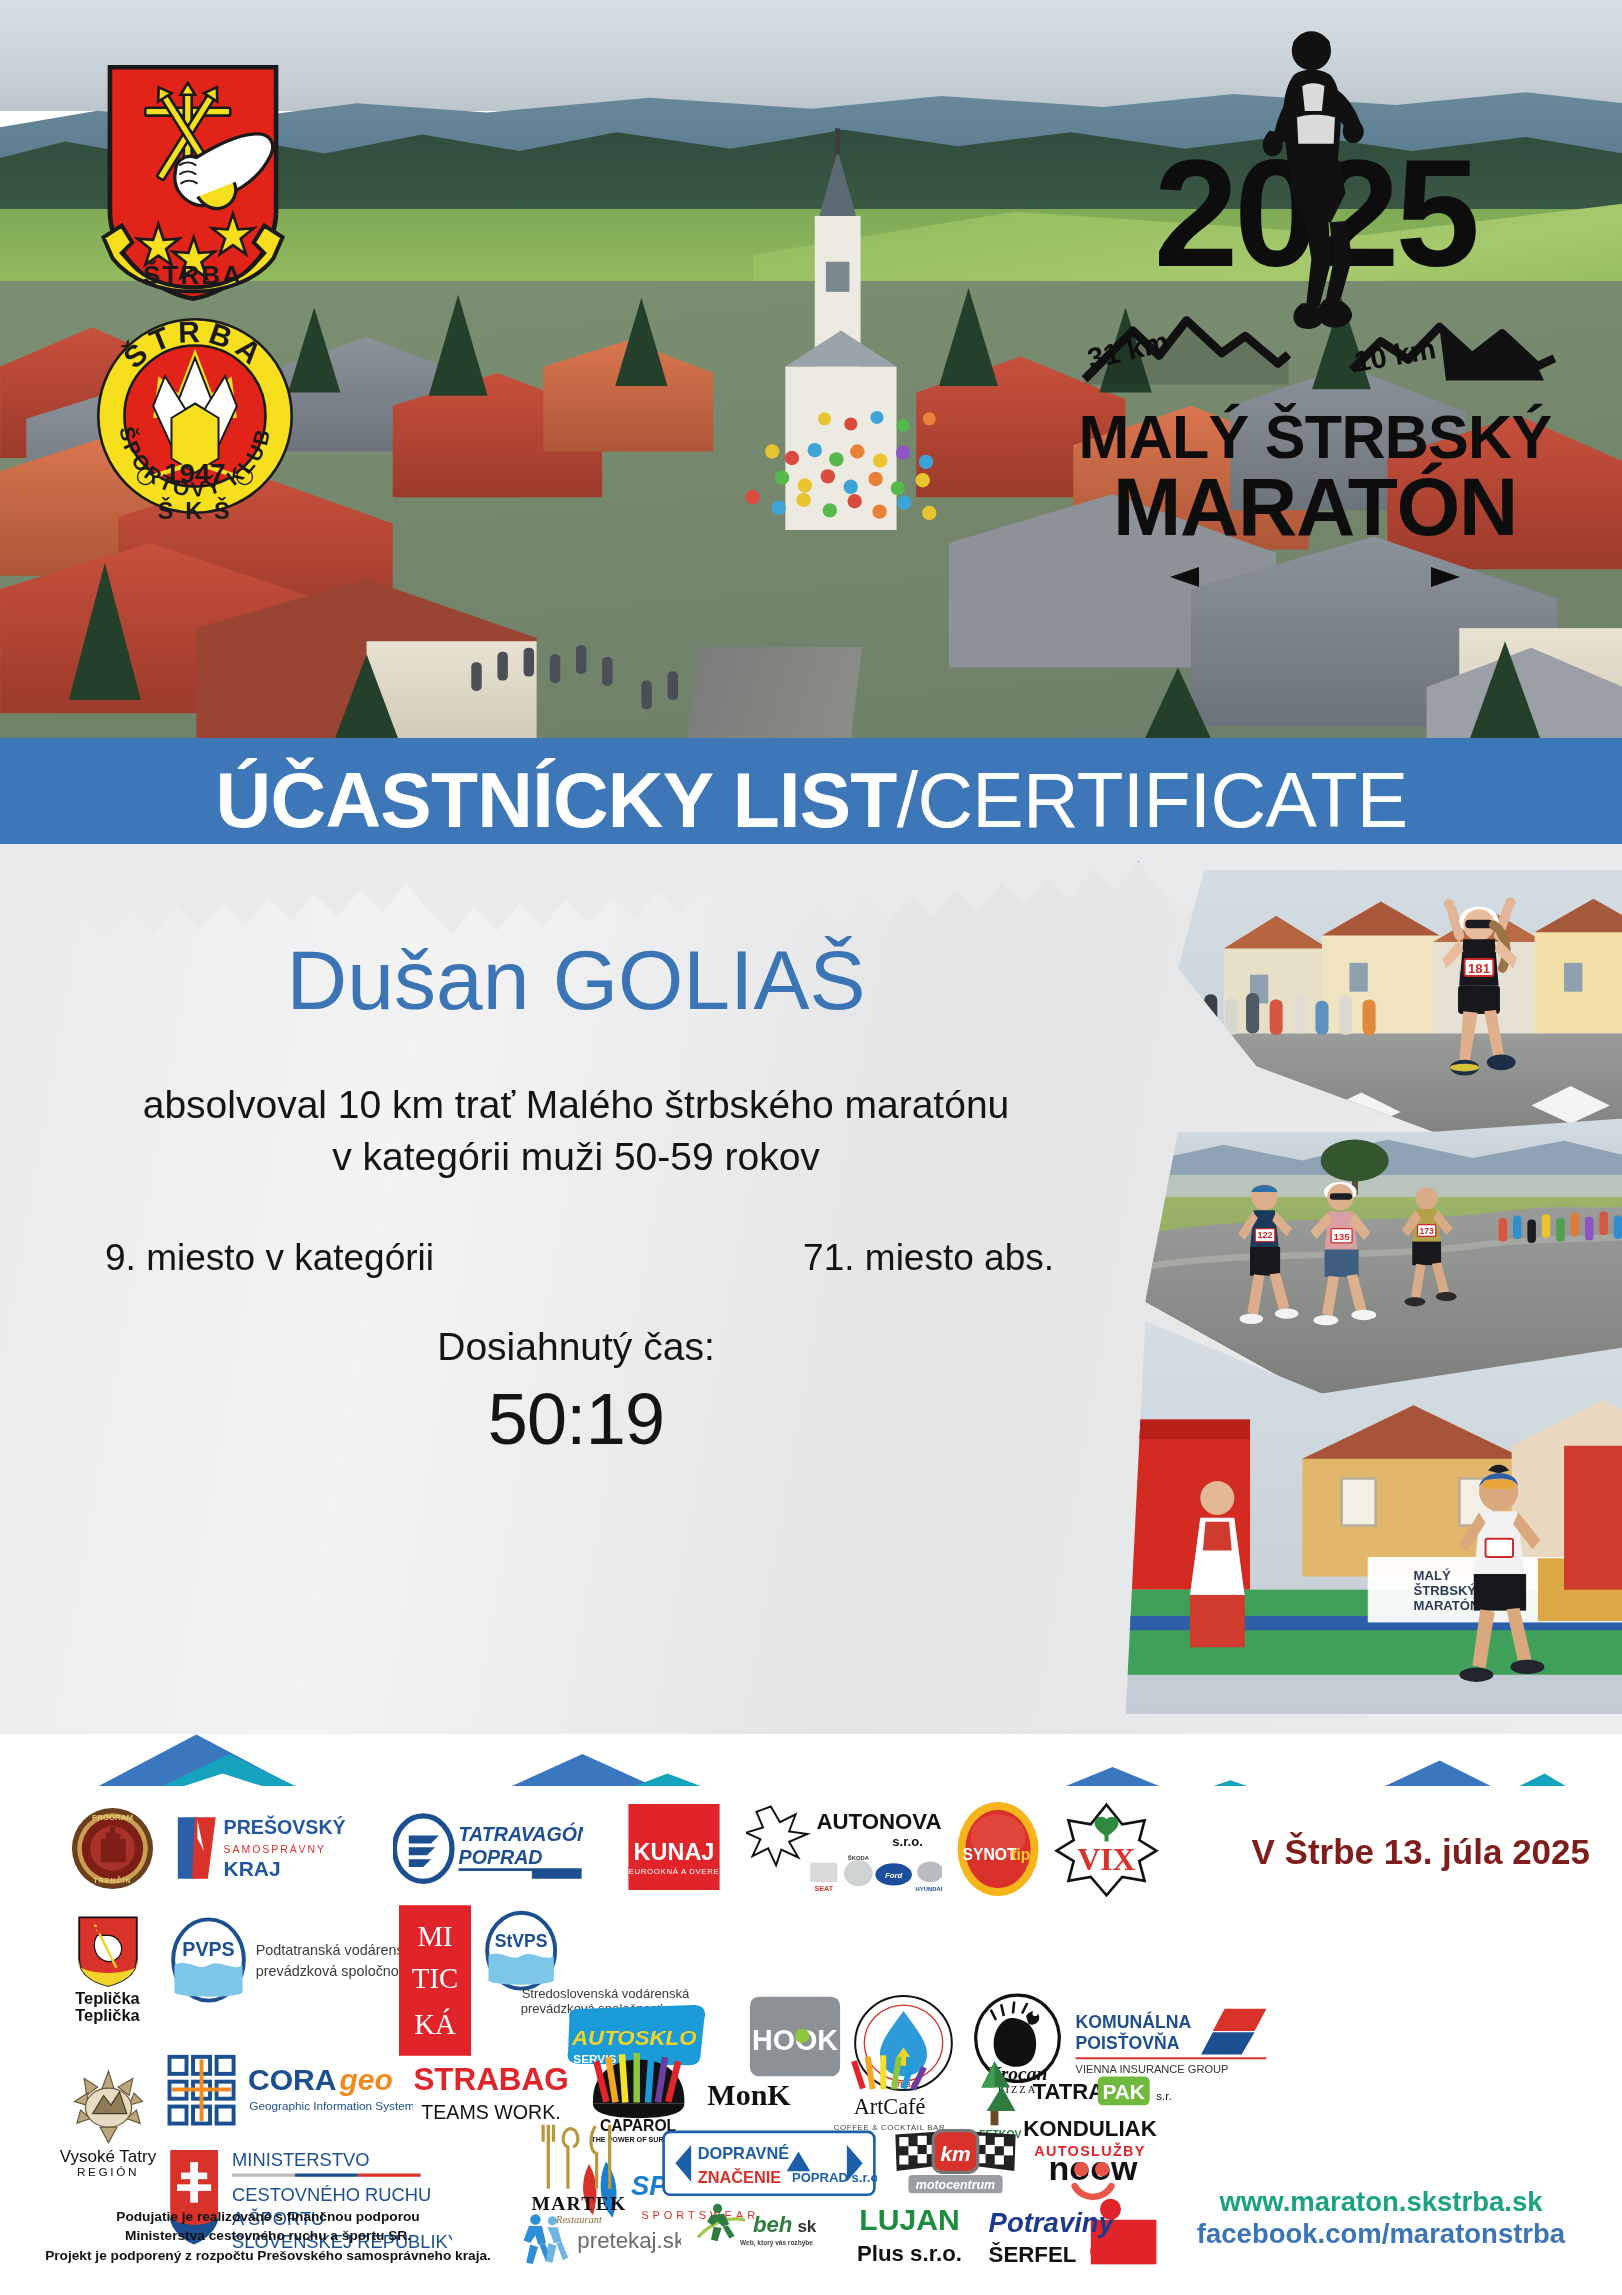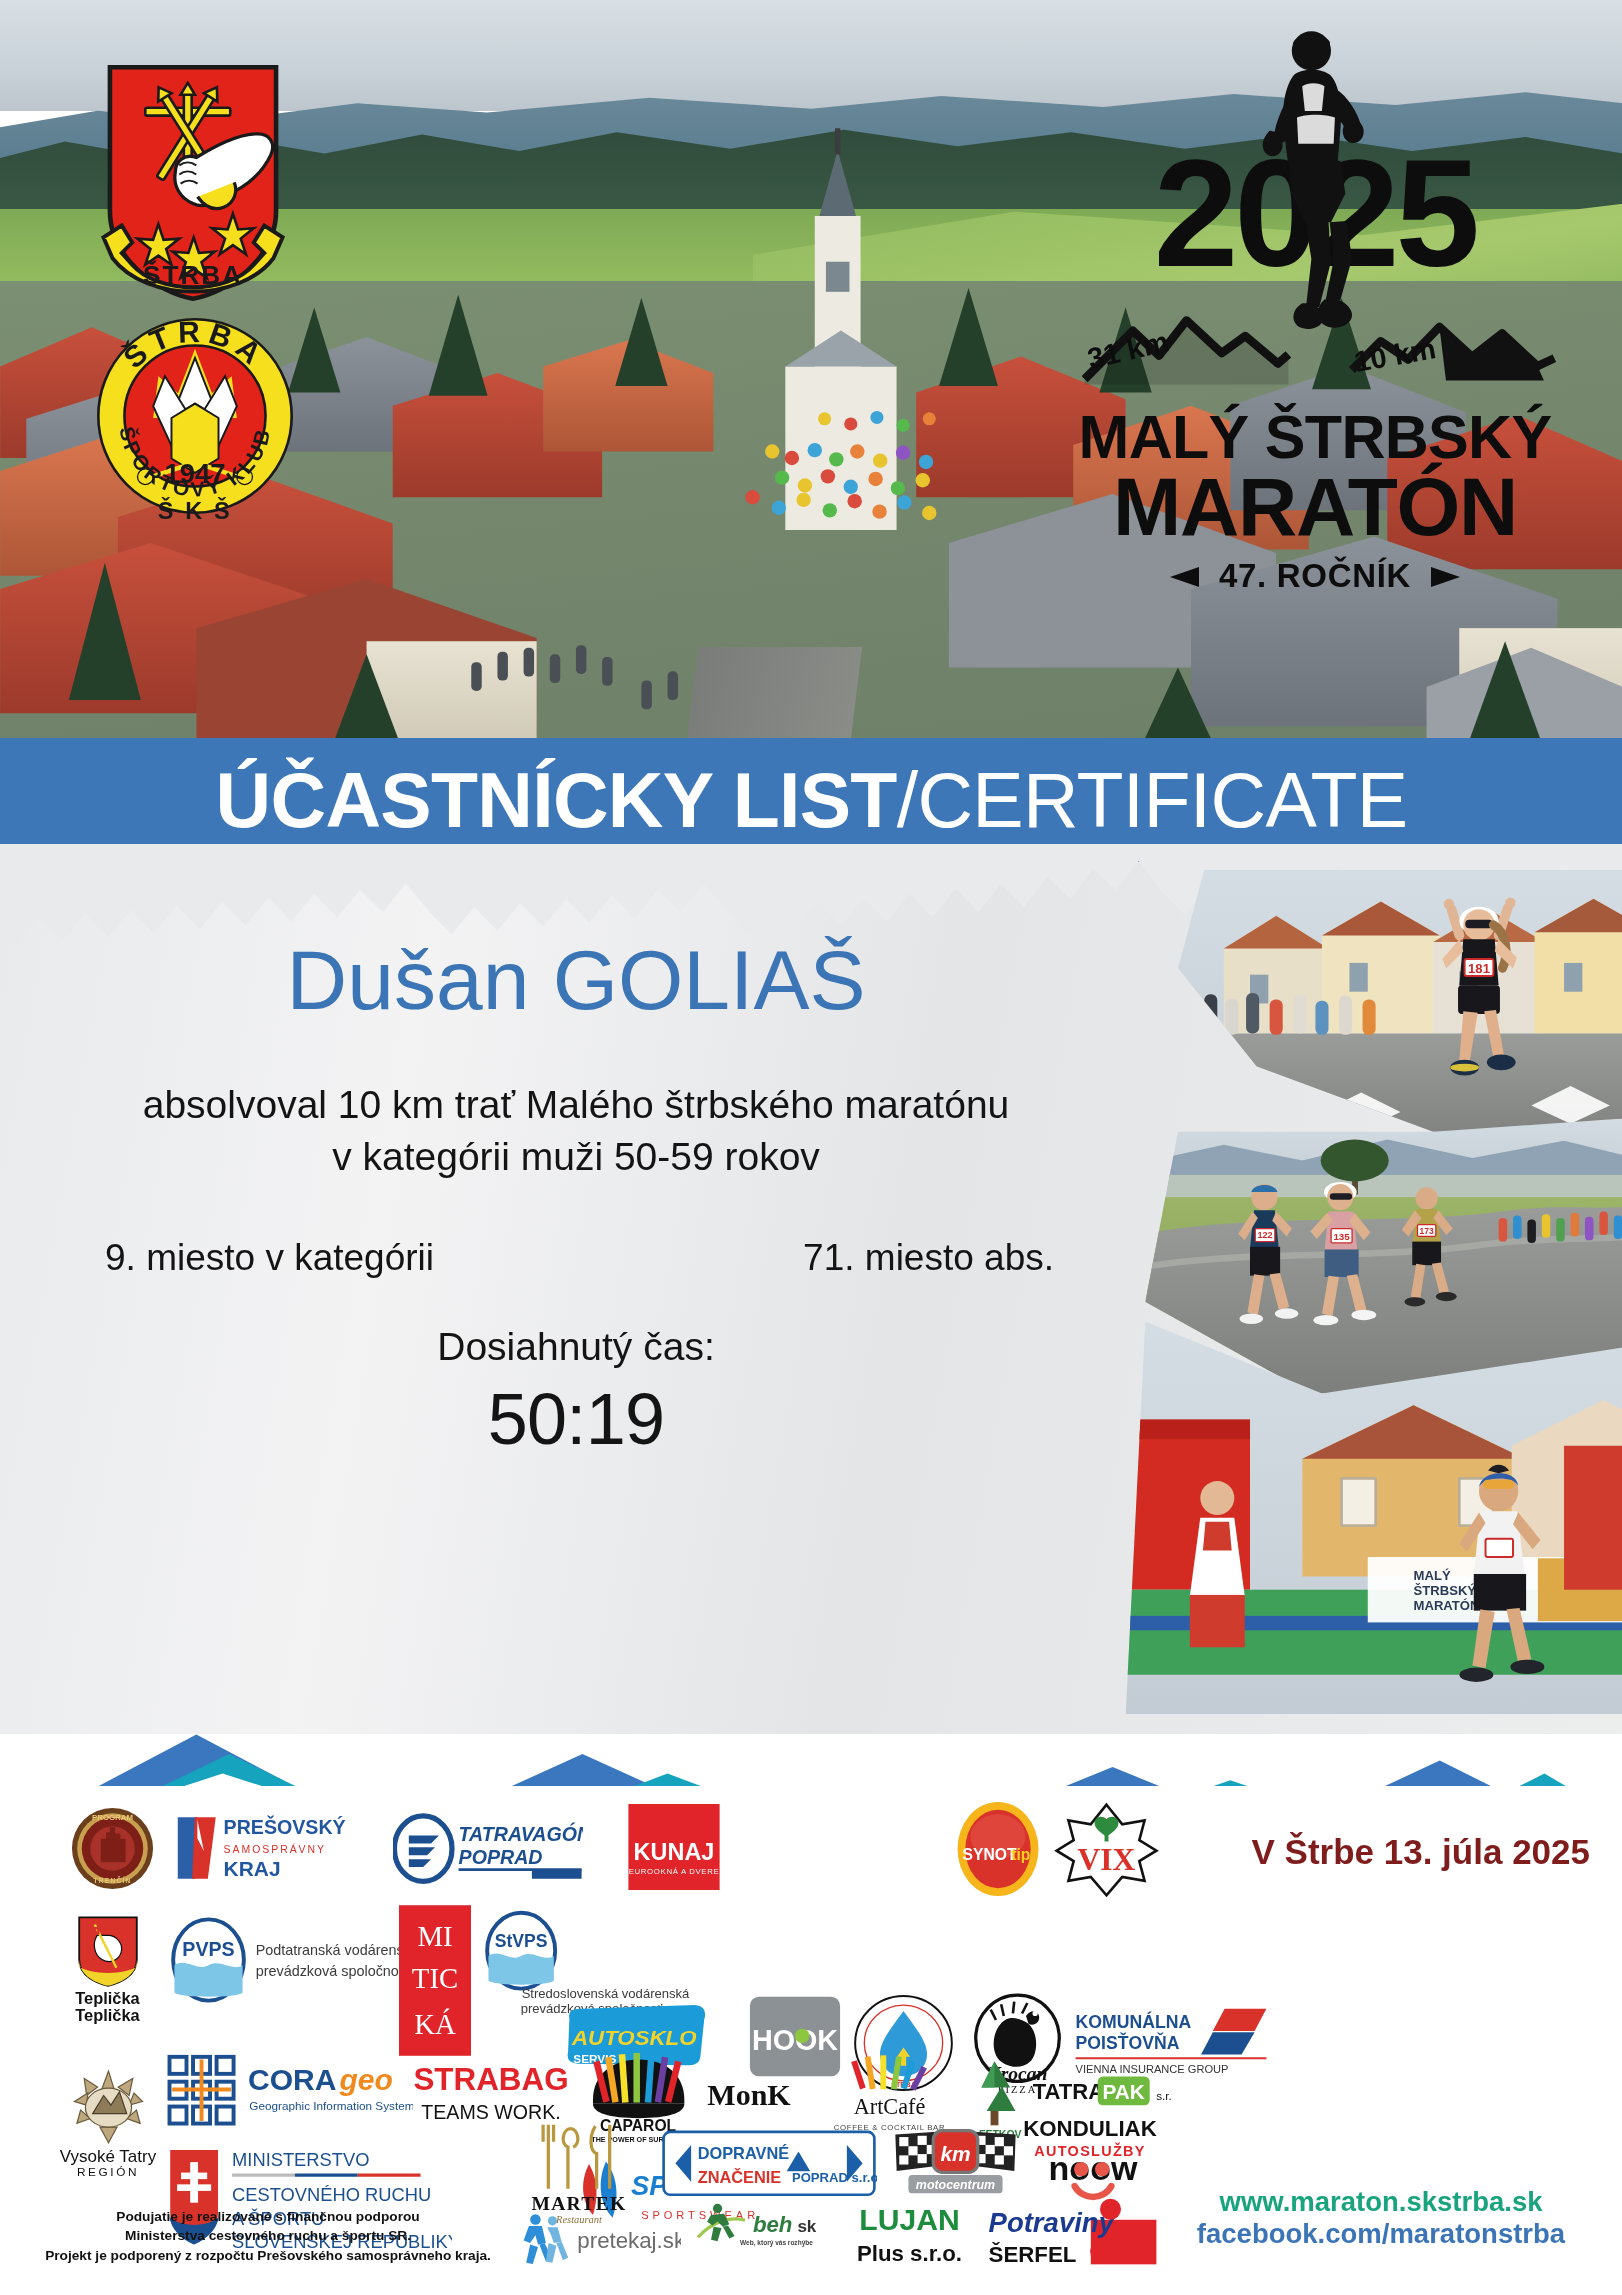--- a/index.html
+++ b/index.html
@@ -325,21 +325,20 @@
 
     <svg class="mtn-svg" style="left:275px;width:209px;height:79px;" viewBox="0 0 320 120">
       <path d="M6 96 L50 52 L92 80 L140 30 L190 76 L236 40 L290 90 L316 78" fill="none" stroke="#111" stroke-width="13" stroke-linejoin="round"></path>
       <path d="M140 30 L190 76 L236 40 L290 90 L300 112 L150 112 Z" fill="#111"></path>
     </svg>
     <div class="km-right">10 km</div>
 
     <div id="brand-title1">MALÝ ŠTRBSKÝ</div>
     <div id="brand-title2">MARATÓN</div>
     <div class="arrow-l"></div>
-    <div id="brand-edition">47. ROČNÍK</div>
     <div class="arrow-r"></div>
   </div>
 </div>
 
 <div id="body-bg"></div>
 
 <div id="banner"></div>
 <div id="banner-text">
   <span class="bold">ÚČASTNÍCKY LIST</span>
   <span class="light"> / </span>
@@ -634,20 +633,37 @@
   </div>
 
   <div class="lg" style="left:628px;top:18.3px;width:92px;height:86px;">
     <svg viewBox="0 0 140 132" width="92" height="86">
       <rect x="0" y="0" width="140" height="132" fill="#e1242a"></rect>
       <text x="70" y="86" text-anchor="middle" font-family="Liberation Sans, sans-serif" font-size="36" font-weight="bold" fill="#ffffff">KUNAJ</text>
       <text x="70" y="108" text-anchor="middle" font-family="Liberation Sans, sans-serif" font-size="12" fill="#ffffff" letter-spacing="1">EUROOKNÁ A DVERE</text>
     </svg>
   </div>
 
+  <div class="lg" style="left:746px;top:14.4px;width:196px;height:98px;">
+    <svg viewBox="0 0 300 150" width="196" height="98">
+      <polygon points="38,10 52,34 76,22 66,48 94,52 66,64 80,88 54,76 46,100 34,74 10,86 22,60 0,50 26,42 16,18" fill="#ffffff" stroke="#111" stroke-width="3"></polygon>
+      <text x="108" y="44" font-family="Liberation Sans, sans-serif" font-size="34" font-weight="bold" fill="#111">AUTONOVA</text>
+      <text x="224" y="70" font-family="Liberation Sans, sans-serif" font-size="20" font-weight="bold" fill="#111">s.r.o.</text>
+      <g font-family="Liberation Sans, sans-serif" font-size="11" font-weight="bold">
+        <rect x="98" y="96" width="42" height="30" rx="4" fill="#d9d9d9"></rect>
+        <text x="119" y="140" text-anchor="middle" fill="#d8322a">SEAT</text>
+        <ellipse cx="172" cy="112" rx="22" ry="20" fill="#cfd3d4"></ellipse>
+        <text x="172" y="92" text-anchor="middle" fill="#333" font-size="9">ŠKODA</text>
+        <ellipse cx="226" cy="114" rx="28" ry="17" fill="#1b4f9c"></ellipse>
+        <text x="226" y="119" text-anchor="middle" fill="#ffffff" font-size="12" font-style="italic">Ford</text>
+        <ellipse cx="282" cy="110" rx="20" ry="16" fill="#b9bcc0"></ellipse>
+        <text x="280" y="140" text-anchor="middle" fill="#1b4f9c" font-size="9">HYUNDAI</text>
+      </g>
+    </svg>
+  </div>
 
   <div class="lg" style="left:949px;top:14.4px;width:98px;height:98px;">
     <svg viewBox="0 0 150 150" width="98" height="98">
       <ellipse cx="75" cy="75" rx="62" ry="72" fill="#f5b51b"></ellipse>
       <ellipse cx="75" cy="75" rx="50" ry="60" fill="#d8322a"></ellipse>
       <ellipse cx="75" cy="56" rx="42" ry="34" fill="#e8564a" opacity="0.55"></ellipse>
       <text x="62" y="92" text-anchor="middle" font-family="Liberation Sans, sans-serif" font-size="24" font-weight="bold" fill="#ffffff">SYNOT</text>
       <text x="110" y="92" text-anchor="middle" font-family="Liberation Sans, sans-serif" font-size="24" font-weight="bold" fill="#f5d11b">tip</text>
     </svg>
   </div>

